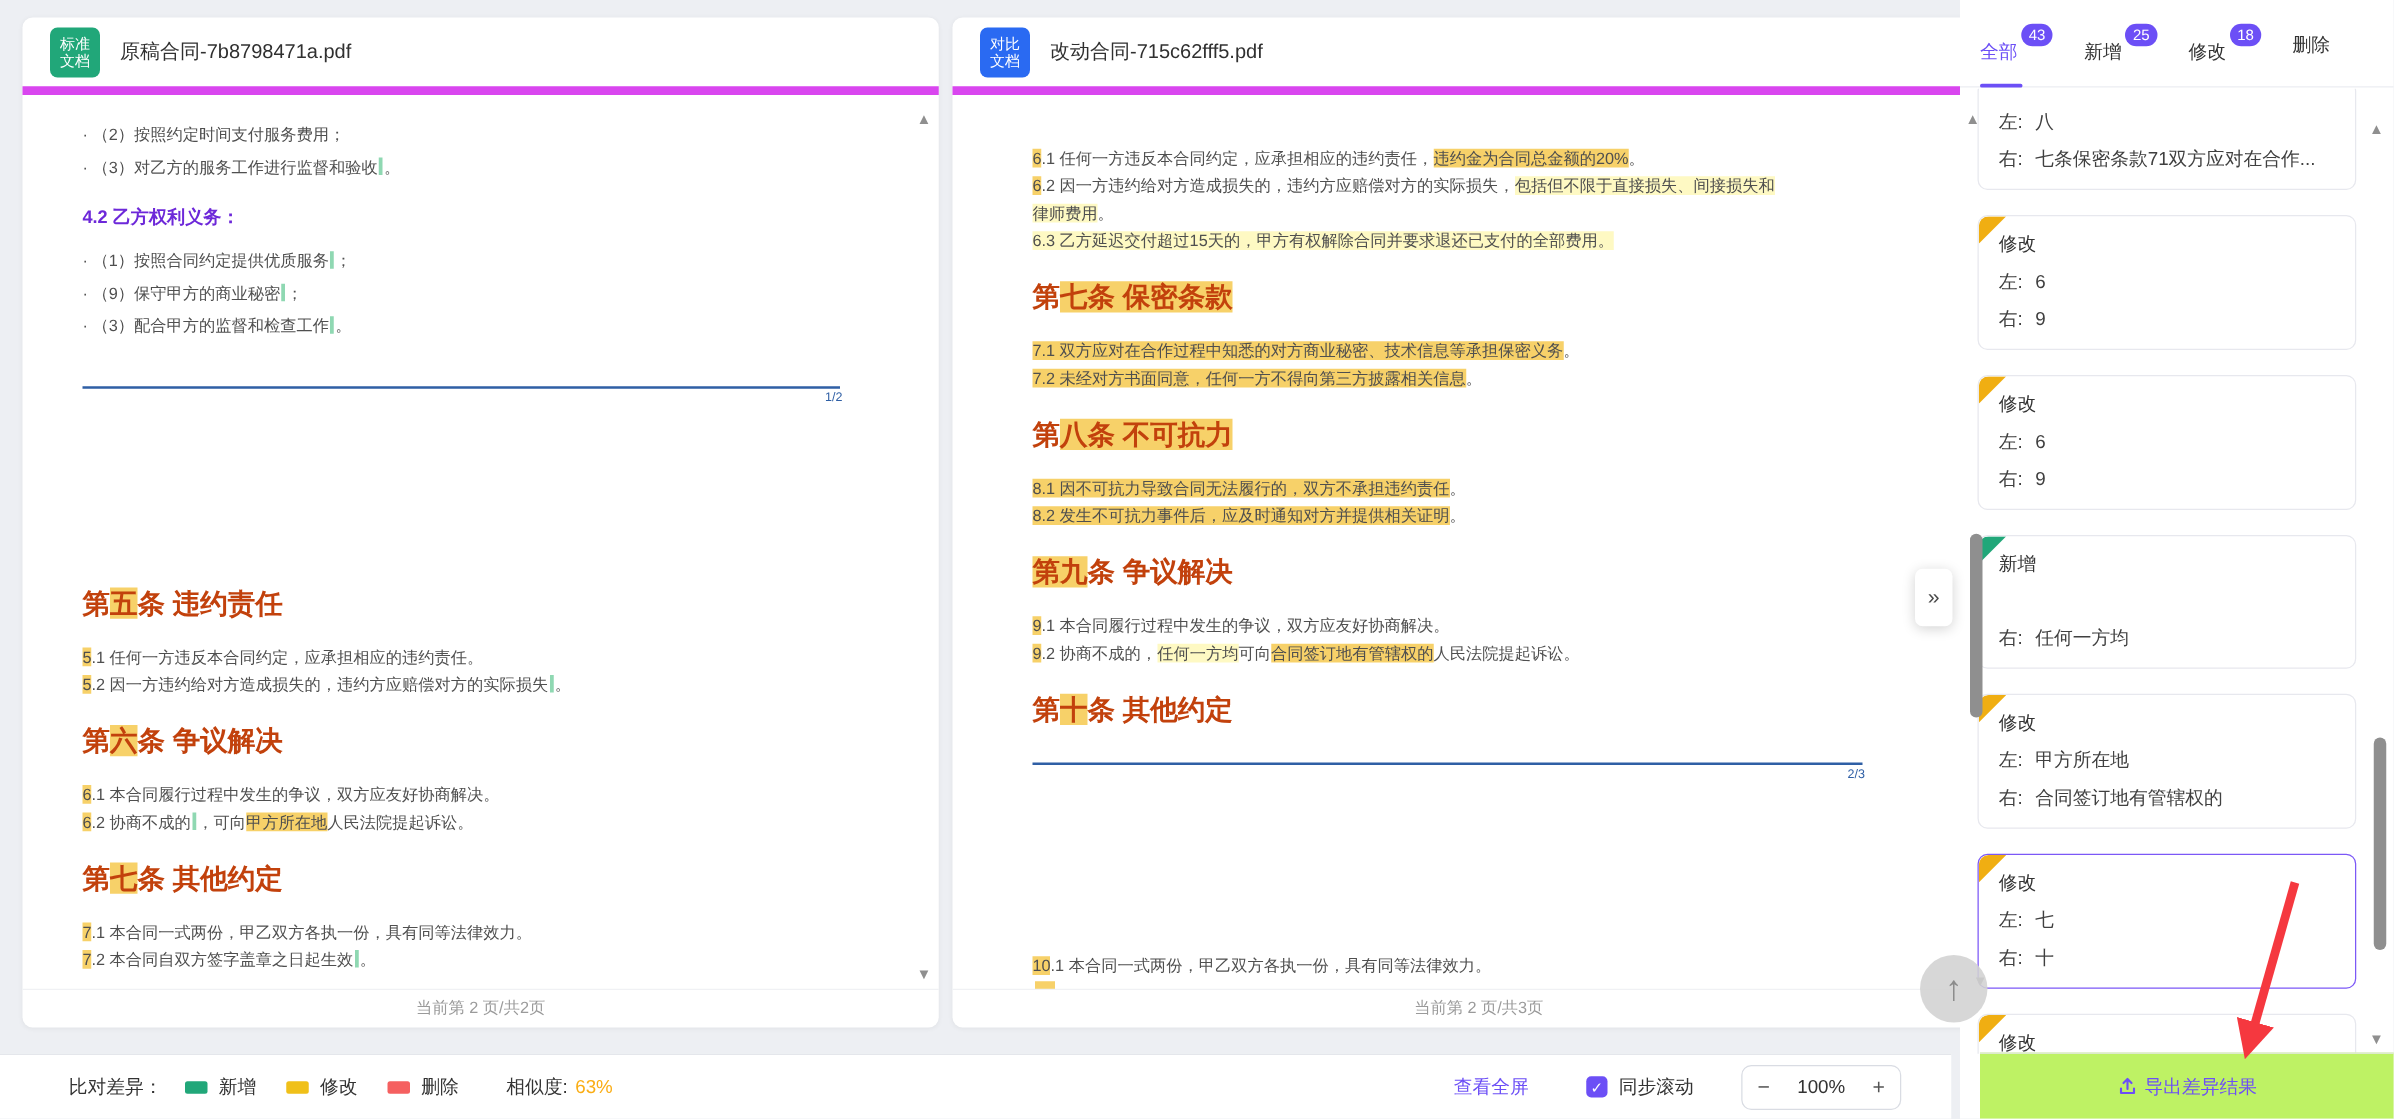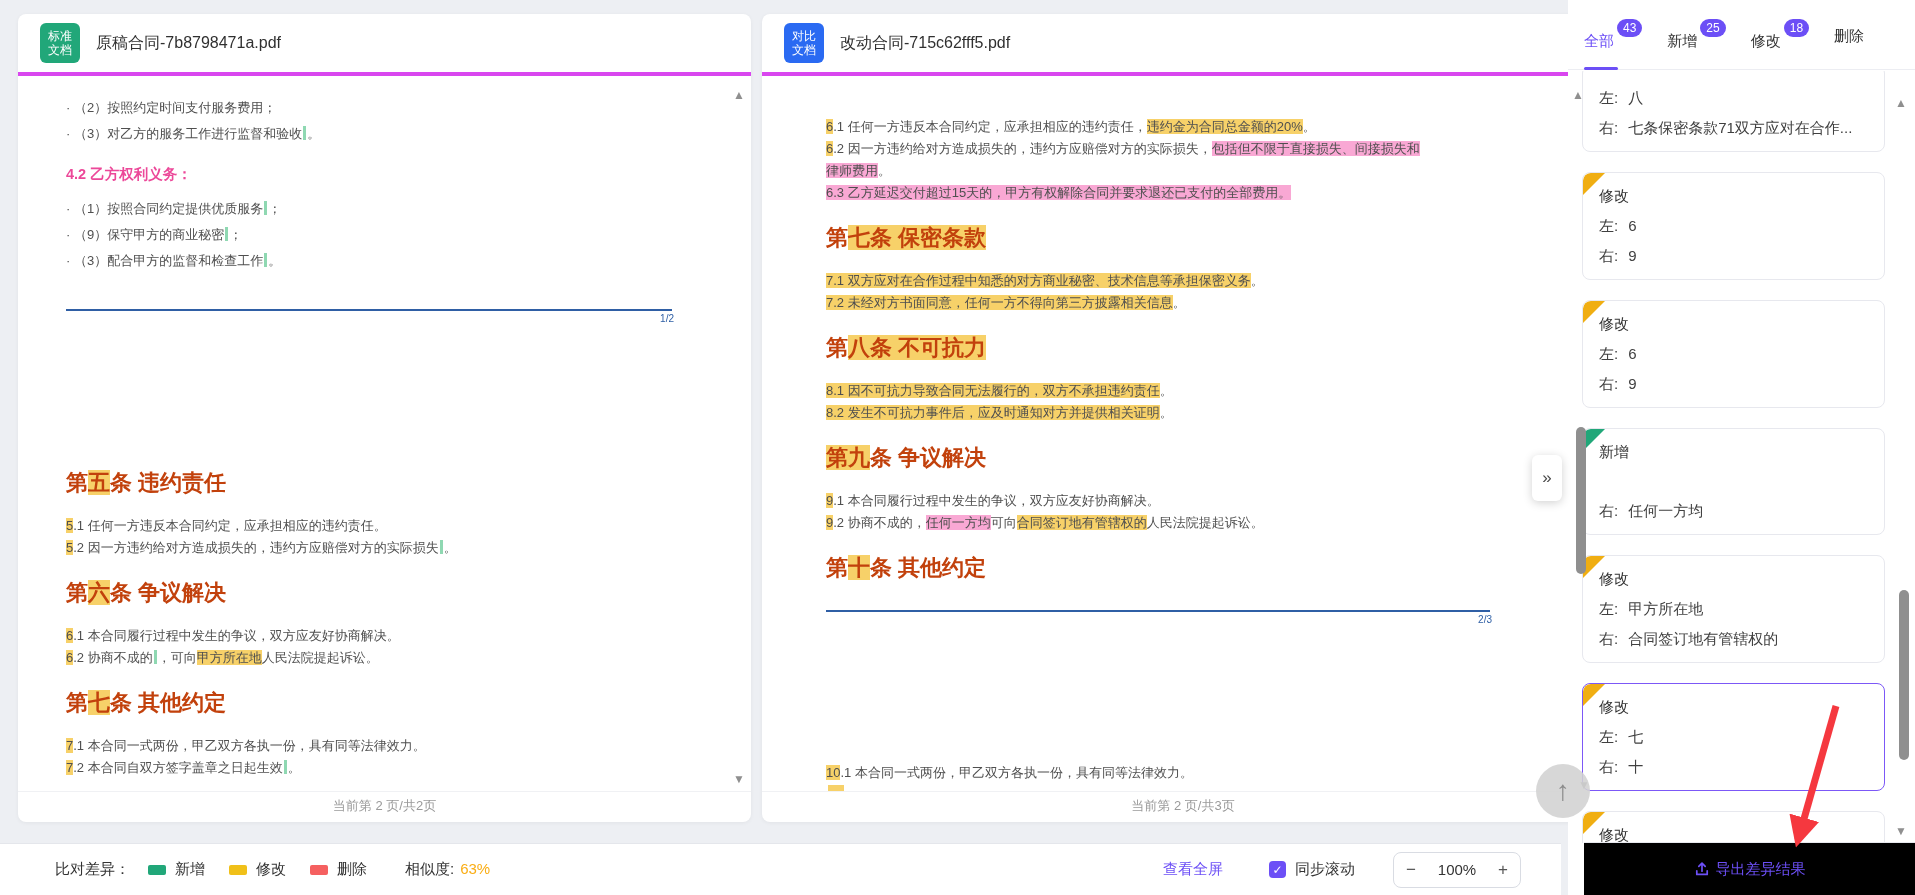--- a/index.html
+++ b/index.html
@@ -3,33 +3,33 @@
 <meta charset="utf-8">
 <style>
   html,body{margin:0;padding:0;}
   body{
     width:1915px;height:895px;position:relative;overflow:hidden;
     background:#edeff3;
     font-family:"Liberation Sans","DejaVu Sans",sans-serif;
     -webkit-font-smoothing:antialiased;
   }
   .panel{position:absolute;background:#fff;border-radius:8px;box-shadow:0 1px 4px rgba(0,0,0,.05);}
-  .panel-header{position:absolute;top:0;left:0;right:0;height:62px;border-bottom:4px solid #d946ef;display:flex;align-items:center;padding:0 22px;box-sizing:border-box;}
+  .panel-header{position:absolute;top:0;left:0;right:0;height:62px;border-bottom:7px solid #d946ef;display:flex;align-items:center;padding:0 22px;box-sizing:border-box;}
   .doc-badge{width:40px;height:40px;border-radius:6px;color:#fff;font-size:12px;line-height:14px;display:flex;flex-direction:column;align-items:center;justify-content:center;flex:0 0 auto;}
   .doc-title{margin-left:16px;font-size:16px;color:#303030;}
   .doc-scroll{position:absolute;top:62px;left:0;right:0;bottom:30px;overflow:hidden;}
   .doc-inner{box-sizing:border-box;}
   .left-inner{padding:21px 0 0 48px;width:654px;}
   .mid-inner{padding:0 0 0 64px;width:728px;}
   .doc-p,.doc-b{font-size:13px;line-height:22px;color:#4f4f4f;margin:0;white-space:nowrap;}
   .doc-b{margin-bottom:4px;}
   .doc-h1{font-size:22px;line-height:26px;font-weight:700;color:#c2410c;margin:21px 0 19px;}
-  .doc-h2{font-size:14.5px;line-height:20px;font-weight:700;color:#ec4899;margin:19px 0 14px;}
+  .doc-h2{font-size:14.5px;line-height:20px;font-weight:700;color:#6d28d9;margin:19px 0 14px;}
   .hl-y{background:#f7d169;}
-  .hl-g{background:#f9a8d4;}
+  .hl-g{background:#fef9c3;}
   .tick{display:inline-block;width:3px;height:14px;background:#8fd8b2;vertical-align:-2px;margin:0 1px;}
   .doc-divider{border-top:2px solid #2f5fa5;position:relative;margin:0;}
   .page-label{position:absolute;right:-2px;top:2px;font-size:10px;color:#2f5fa5;}
   .doc-chip{width:16px;height:10px;background:#f7d169;margin:1px 0 0 2px;}
   .panel-footer{position:absolute;bottom:0;left:0;right:0;height:30px;border-top:1px solid #f0f1f4;font-size:13px;color:#9a9a9a;text-align:center;line-height:28px;}
   .scroll-arrow{position:absolute;font-size:12px;color:#8f8f8f;cursor:pointer;user-select:none;z-index:3;}
   .scroll-thumb{position:absolute;width:10px;border-radius:5px;background:#8f8f8f;z-index:2;cursor:pointer;}
   .backtop{position:absolute;right:14px;bottom:4px;width:54px;height:54px;border-radius:50%;background:rgba(210,210,210,.88);color:#8c8c8c;font-size:28px;font-weight:700;display:flex;align-items:center;justify-content:center;z-index:4;cursor:pointer;}
   .collapse-btn{position:absolute;left:1532px;top:455px;width:30px;height:46px;background:#fff;border-radius:6px;box-shadow:0 2px 10px rgba(0,0,0,.18);display:flex;align-items:center;justify-content:center;font-size:17px;color:#4a4a4a;z-index:6;cursor:pointer;}
 
@@ -41,21 +41,21 @@
   .tab .bar{position:absolute;left:0;top:40px;width:34px;height:3px;border-radius:2px;background:var(--accent);}
   .pill{display:inline-block;background:var(--accent);color:#fff;font-size:12px;line-height:18px;padding:0 6px;border-radius:10px;margin-left:3px;position:relative;top:-8px;}
   .card-list{position:absolute;top:71px;bottom:52px;left:0;right:0;overflow:hidden;padding:20px 30px 0 14px;}
   .card{position:relative;background:#fff;border:1px solid #e7e8ee;border-radius:8px;padding:12px 32px 13px 16px;margin-bottom:20px;overflow:hidden;cursor:pointer;}
   .card.selected{border:1.5px solid #7c58f7;}
   .card .flag{position:absolute;top:0;left:0;width:0;height:0;border-top:22px solid transparent;border-right:22px solid transparent;border-top-left-radius:8px;}
   .ctype{font-size:15px;color:#333;line-height:21px;}
   .crow{font-size:15px;color:#404040;line-height:21px;margin-top:9px;white-space:nowrap;overflow:hidden;}
   .crow .rlabel{margin-right:10px;}
   .card.spaced .crow{margin-top:38px;}
-  .right-footer{position:absolute;bottom:0;left:0;right:0;height:52px;border-top:1px solid #e7e8ee;display:flex;align-items:center;justify-content:center;background:#000000;margin-left:16px;}
+  .right-footer{position:absolute;bottom:0;left:0;right:0;height:52px;border-top:1px solid #e7e8ee;display:flex;align-items:center;justify-content:center;background:#bef264;margin-left:16px;}
   .export-btn{display:flex;align-items:center;gap:6px;background:none;border:none;color:var(--accent);font-size:15px;font-family:inherit;cursor:pointer;}
 
   
   .bottom-bar{position:absolute;left:0;top:843px;width:1561px;height:52px;background:#fff;border-top:1px solid #e4e6eb;display:flex;align-items:center;padding:0 40px 0 55px;box-sizing:border-box;font-size:15px;color:#333;}
   .legend{display:flex;align-items:center;gap:24px;margin-left:18px;}
   .legend-item{display:flex;align-items:center;gap:9px;}
   .swatch{width:18px;height:10px;border-radius:2px;display:inline-block;}
   .sim{margin-left:38px;}
   .sim-val{color:#faad14;margin-left:6px;}
   .bar-spacer{flex:1;}

